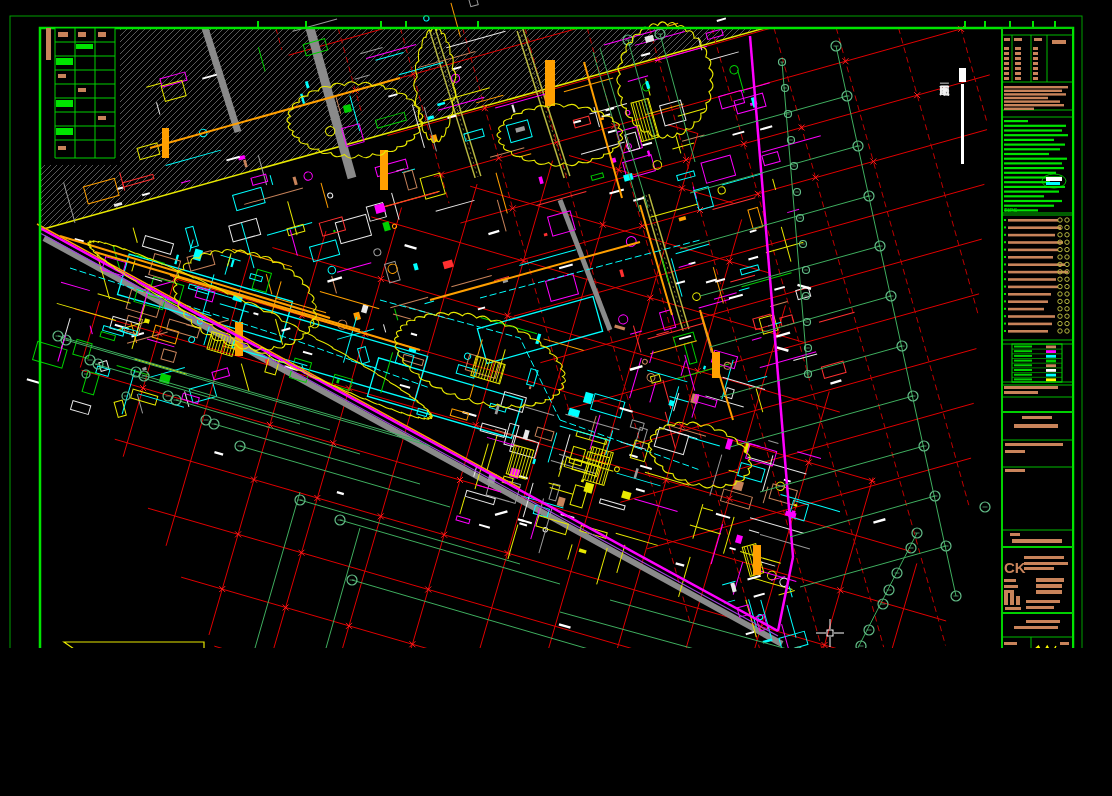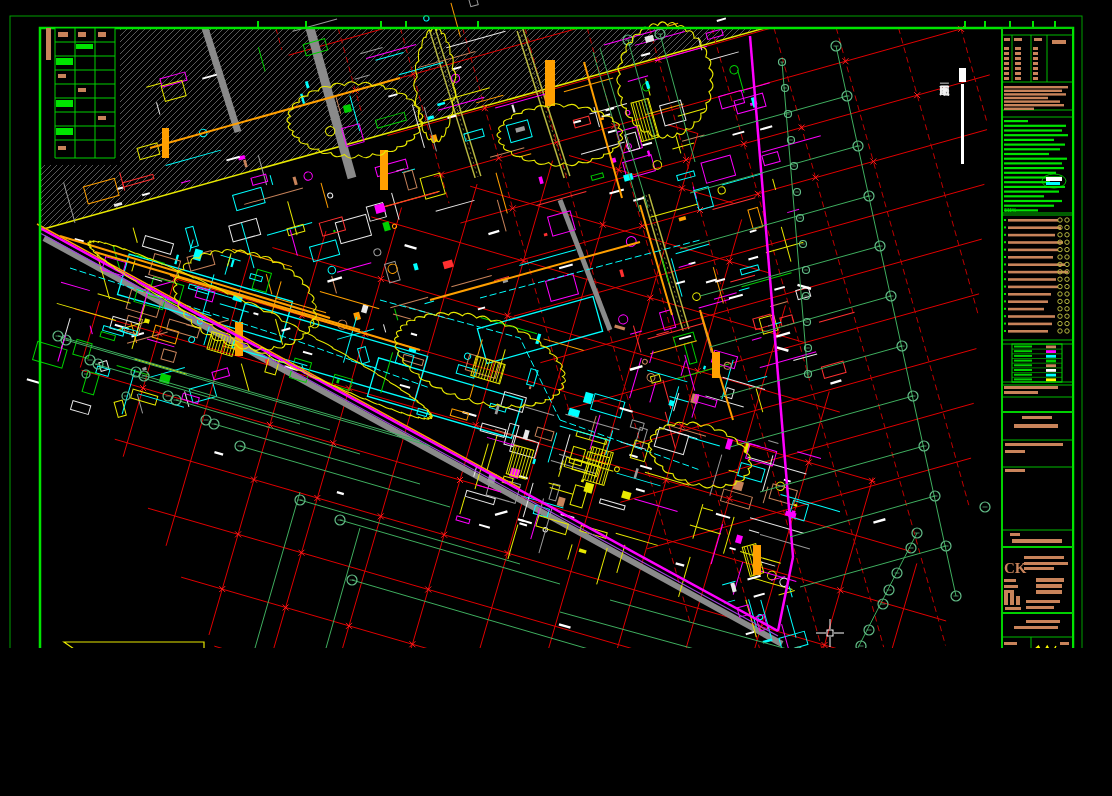--- a/index.html
+++ b/index.html
@@ -1,17 +1,17 @@
 <!DOCTYPE html>
 <html><head>
 <meta charset="utf-8">
 <style>
   html,body{margin:0;padding:0;background:#000;}
   #stage{position:relative;width:1112px;height:648px;background:#000;overflow:hidden;
-         font-family:Liberation Serif, serif;}
+         font-family:Liberation Sans, sans-serif;}
   #cad{position:absolute;left:0;top:0;}
   .vtext{position:absolute;writing-mode:vertical-lr;text-orientation:upright;
          letter-spacing:0px;white-space:nowrap;}
   #main-title{left:939px;top:78px;height:90px;color:#f2f2f2;font-size:10px;line-height:10px;}
   #inset-label{left:214px;top:654px;height:56px;color:#e8e8e8;font-size:9px;line-height:10px;}
 </style>
 </head>
 <body>
 
 <div id="stage">

